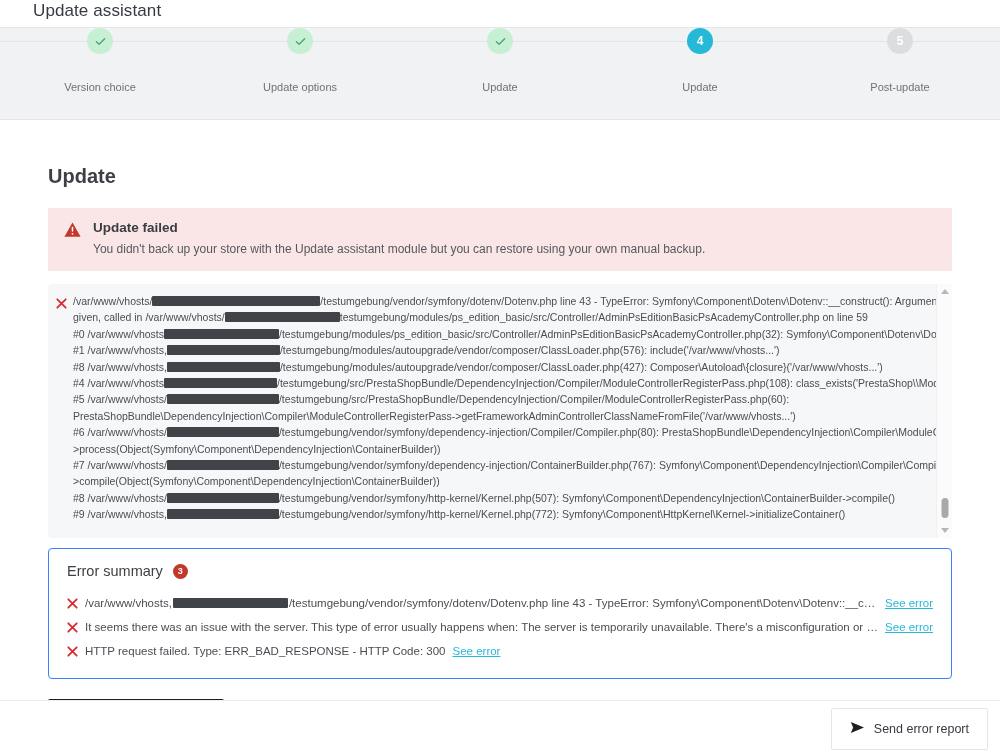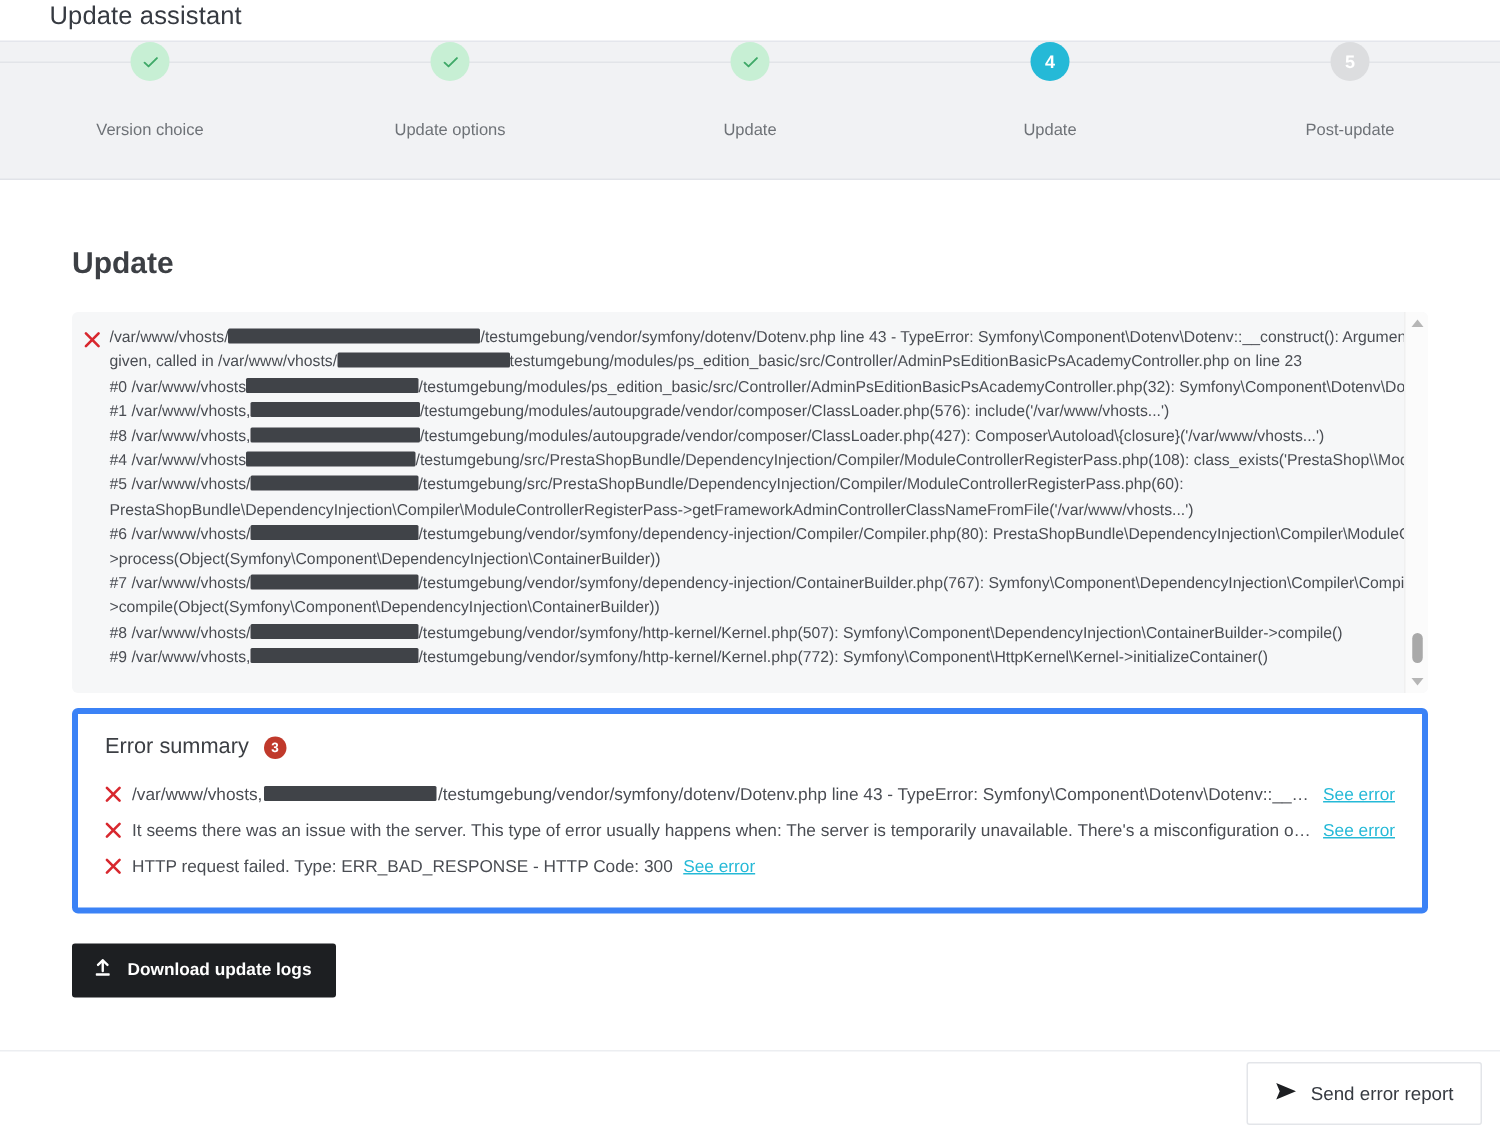--- a/index.html
+++ b/index.html
@@ -199,21 +199,21 @@
     width: 7px;
     height: 20px;
     border-radius: 4px;
     background: #a9a9a9;
   }
 
   
   .summary-card {
     margin-top: 10px;
     background: #ffffff;
-    border: 4px solid #3b82f6;
+    border: 1px solid #3b82f6;
     border-radius: 4px;
     padding: 15px 18px 16px 18px;
   }
   .summary-head {
     display: flex;
     align-items: center;
     gap: 10px;
     margin-bottom: 11px;
   }
   .summary-title {
@@ -347,32 +347,45 @@
       <div class="label">Post-update</div>
     </div>
 
   </div>
 </div>
 
 <div class="content">
 
   <h1 class="page-heading">Update</h1>
 
+  <div class="alert">
+    <span class="warn-icon">
+      <svg width="17" height="16" viewBox="0 0 18 17">
+          <path d="M9 0.6 L17.6 15.8 L0.4 15.8 Z" fill="#c0392b"></path>
+          <rect x="8.2" y="5" width="1.6" height="5.4" rx=".8" fill="#fff"></rect>
+          <circle cx="9" cy="12.6" r="1" fill="#fff"></circle>
+        </svg>
+    </span>
+    <div class="alert-body">
+      <div class="alert-title">Update failed</div>
+      <div class="alert-text">You didn't back up your store with the Update assistant module but you can restore using your own manual backup.</div>
+    </div>
+  </div>
 
   <div class="log-panel">
     <div class="log-scroll">
       <div class="log-entry">
         <span class="x-mark">
           <svg width="11" height="11" viewBox="0 0 12 12">
               <path d="M1.4 1.4 L10.6 10.6 M10.6 1.4 L1.4 10.6" stroke="#d8282f" stroke-width="1.9" stroke-linecap="round"></path>
             </svg>
         </span>
         <div class="log-lines">
           <div class="log-line"><span>/var/www/vhosts/</span><span class="redacted" style="width:168px"></span><span>/testumgebung/vendor/symfony/dotenv/Dotenv.php line 43 - TypeError: Symfony\Component\Dotenv\Dotenv::__construct(): Argument #1 ($envKey) must be of type string, bool</span></div>
-          <div class="log-line"><span>given, called in /var/www/vhosts/</span><span class="redacted" style="width:115px"></span><span>testumgebung/modules/ps_edition_basic/src/Controller/AdminPsEditionBasicPsAcademyController.php on line 23</span></div>
+          <div class="log-line"><span>given, called in /var/www/vhosts/</span><span class="redacted" style="width:115px"></span><span>testumgebung/modules/ps_edition_basic/src/Controller/AdminPsEditionBasicPsAcademyController.php on line 59</span></div>
           <div class="log-line"><span>#0 /var/www/vhosts</span><span class="redacted" style="width:115px"></span><span>/testumgebung/modules/ps_edition_basic/src/Controller/AdminPsEditionBasicPsAcademyController.php(32): Symfony\Component\Dotenv\Dotenv-&gt;__construct(true)</span></div>
           <div class="log-line"><span>#1 /var/www/vhosts,</span><span class="redacted" style="width:113px"></span><span>/testumgebung/modules/autoupgrade/vendor/composer/ClassLoader.php(576): include('/var/www/vhosts...')</span></div>
           <div class="log-line"><span>#8 /var/www/vhosts,</span><span class="redacted" style="width:113px"></span><span>/testumgebung/modules/autoupgrade/vendor/composer/ClassLoader.php(427): Composer\Autoload\{closure}('/var/www/vhosts...')</span></div>
           <div class="log-line"><span>#4 /var/www/vhosts</span><span class="redacted" style="width:113px"></span><span>/testumgebung/src/PrestaShopBundle/DependencyInjection/Compiler/ModuleControllerRegisterPass.php(108): class_exists('PrestaShop\\Modu...')</span></div>
           <div class="log-line"><span>#5 /var/www/vhosts/</span><span class="redacted" style="width:112px"></span><span>/testumgebung/src/PrestaShopBundle/DependencyInjection/Compiler/ModuleControllerRegisterPass.php(60):</span></div>
           <div class="log-line"><span>PrestaShopBundle\DependencyInjection\Compiler\ModuleControllerRegisterPass-&gt;getFrameworkAdminControllerClassNameFromFile('/var/www/vhosts...')</span></div>
           <div class="log-line"><span>#6 /var/www/vhosts/</span><span class="redacted" style="width:112px"></span><span>/testumgebung/vendor/symfony/dependency-injection/Compiler/Compiler.php(80): PrestaShopBundle\DependencyInjection\Compiler\ModuleControllerRegisterPass-</span></div>
           <div class="log-line"><span>&gt;process(Object(Symfony\Component\DependencyInjection\ContainerBuilder))</span></div>
           <div class="log-line"><span>#7 /var/www/vhosts/</span><span class="redacted" style="width:112px"></span><span>/testumgebung/vendor/symfony/dependency-injection/ContainerBuilder.php(767): Symfony\Component\DependencyInjection\Compiler\Compiler-</span></div>
           <div class="log-line"><span>&gt;compile(Object(Symfony\Component\DependencyInjection\ContainerBuilder))</span></div>

